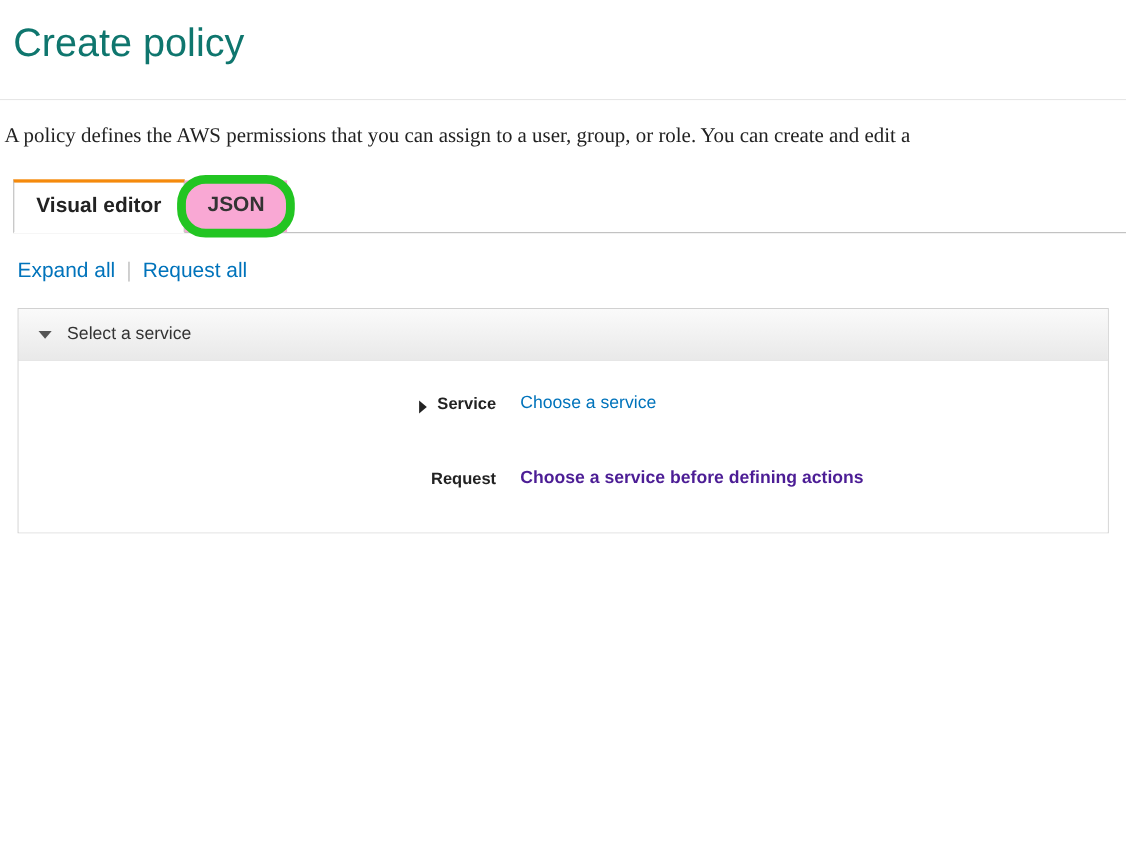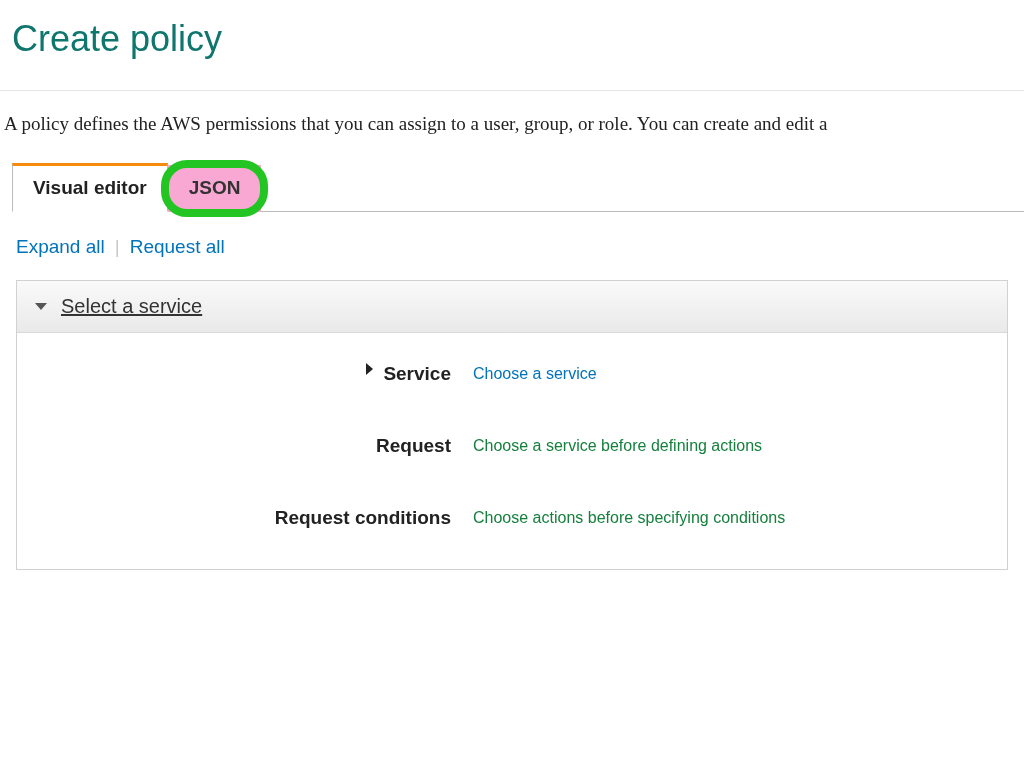--- a/index.html
+++ b/index.html
@@ -28,21 +28,21 @@
     .description {
       font-size: 19px;
       color: #222;
       padding: 0 4px 28px 4px;
       white-space: nowrap;
       overflow: hidden;
       font-family: Liberation Serif, serif;
     }
     .tabs-bar {
       display: flex;
-      align-items: flex-end;
+      align-items: center;
       position: relative;
       padding-left: 12px;
     }
     .tabs-underline {
       position: absolute;
       left: 12px;
       right: 0;
       bottom: 0;
       height: 1px;
       background: #bcbcbc;
@@ -115,55 +115,55 @@
     .caret-right-sm {
       width: 0;
       height: 0;
       border-top: 6px solid transparent;
       border-bottom: 6px solid transparent;
       border-left: 7px solid #222;
       display: inline-block;
       margin-right: 10px;
     }
     .panel-header-title {
-      font-size: 20px;
+      font-size: 16px;
       color: #333;
-      text-decoration: underline;
     }
     .panel-body {
       background: #ffffff;
       padding: 30px 16px 40px 16px;
     }
     .field-row {
       display: flex;
       align-items: center;
       margin-bottom: 50px;
     }
     .field-row:last-child {
       margin-bottom: 0;
     }
     .field-label {
       width: 440px;
       text-align: right;
-      font-size: 19px;
+      font-size: 15px;
       font-weight: 700;
       color: #222;
       padding-right: 22px;
       display: flex;
-      align-items: flex-start;
+      align-items: flex-end;
       justify-content: flex-end;
     }
     .field-value {
       font-size: 16px;
     }
     .field-value.link {
       color: #0073bb;
     }
     .field-value.muted {
-      color: #15803d;
+      color: #4c1d95;
+      font-weight: bold;
     }
   </style>
 </head>
 <body>
 
 <h1 class="page-title">Create policy</h1>
 <div class="title-divider"></div>
 
 <div class="description">A policy defines the AWS permissions that you can assign to a user, group, or role. You can create and edit a</div>
 
@@ -200,21 +200,15 @@
     </div>
 
     <div class="field-row">
       <div class="field-label">
         <span>Request</span>
       </div>
       <div class="field-value muted">Choose a service before defining actions</div>
     </div>
 
 
-    <div class="field-row">
-      <div class="field-label">
-        <span>Request conditions</span>
-      </div>
-      <div class="field-value muted">Choose actions before specifying conditions</div>
-    </div>
 
   </div>
 </div>
 
 </body></html>

